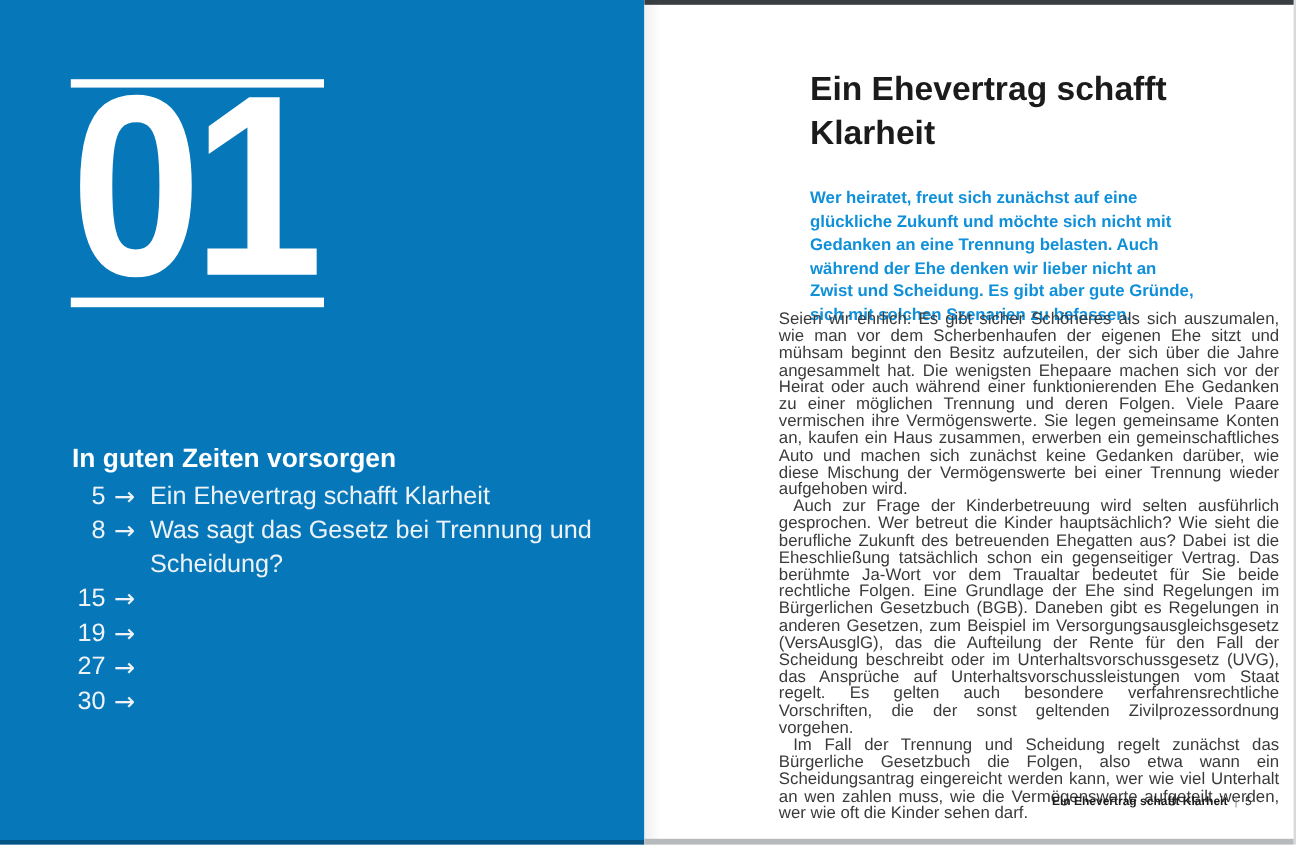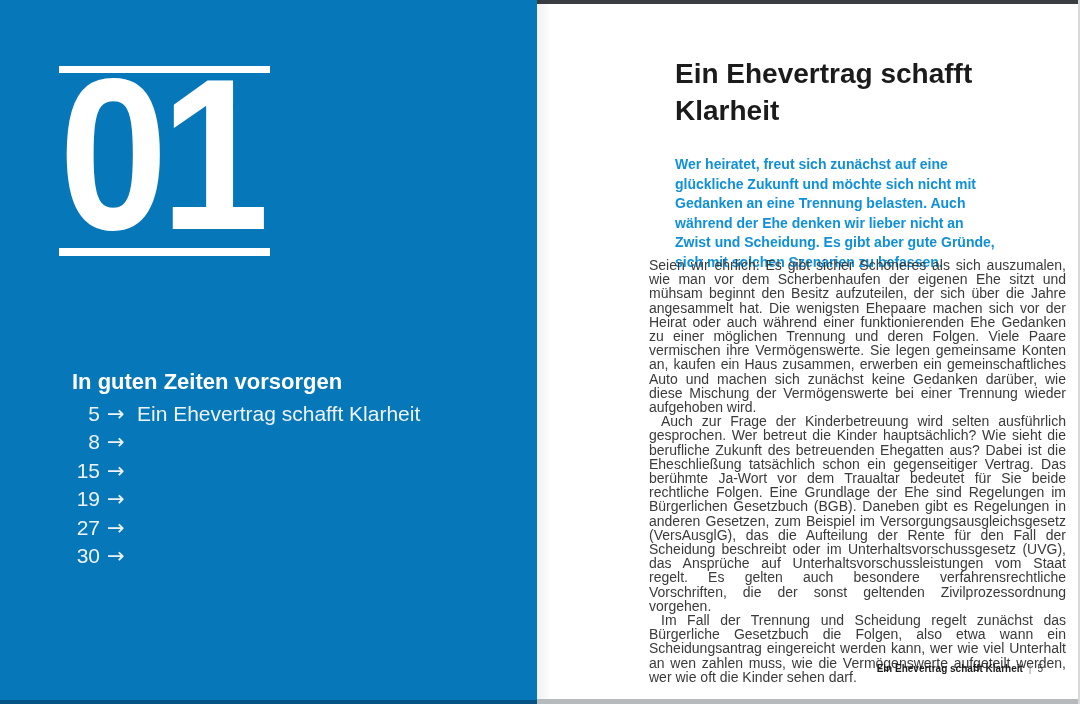--- a/index.html
+++ b/index.html
@@ -24,21 +24,21 @@
   .rule.bottom{height:8px;}
   .chapter-number{
     height:175px;display:flex;align-items:center;
     font-size:215px;font-weight:bold;line-height:1;
     letter-spacing:-8px;color:#ffffff;
     transform:scaleX(0.91);transform-origin:left center;
     position:relative;top:-6px;
     white-space:nowrap;
   }
 
-  .toc{position:absolute;left:60px;top:368px;width:456px;margin-left:12px;}
+  .toc{position:absolute;left:60px;top:368px;width:456px;}
   .toc-title{
     font-size:22px;font-weight:bold;color:#ffffff;
     line-height:28.5px;margin:0 0 3px 0;
   }
   .toc-row{
     display:grid;grid-template-columns:28px 37px 1fr;
     font-size:21px;line-height:28.5px;color:#eef3f8;
   }
   .toc-num{text-align:right;}
   .toc-arrow{padding-left:7px;font-family:"DejaVu Sans",sans-serif;}
@@ -102,20 +102,21 @@
       <div class="toc-title">In guten Zeiten vorsorgen</div>
 
       <div class="toc-row">
         <span class="toc-num">5</span>
         <span class="toc-arrow">→</span>
         <span class="toc-label">Ein Ehevertrag schafft Klarheit</span>
       </div>
       <div class="toc-row">
         <span class="toc-num">8</span>
         <span class="toc-arrow">→</span>
+        <span class="toc-label">Was sagt das Gesetz bei Trennung und Scheidung?</span>
       </div>
       <div class="toc-row">
         <span class="toc-num">15</span>
         <span class="toc-arrow">→</span>
       </div>
       <div class="toc-row">
         <span class="toc-num">19</span>
         <span class="toc-arrow">→</span>
       </div>
       <div class="toc-row">

